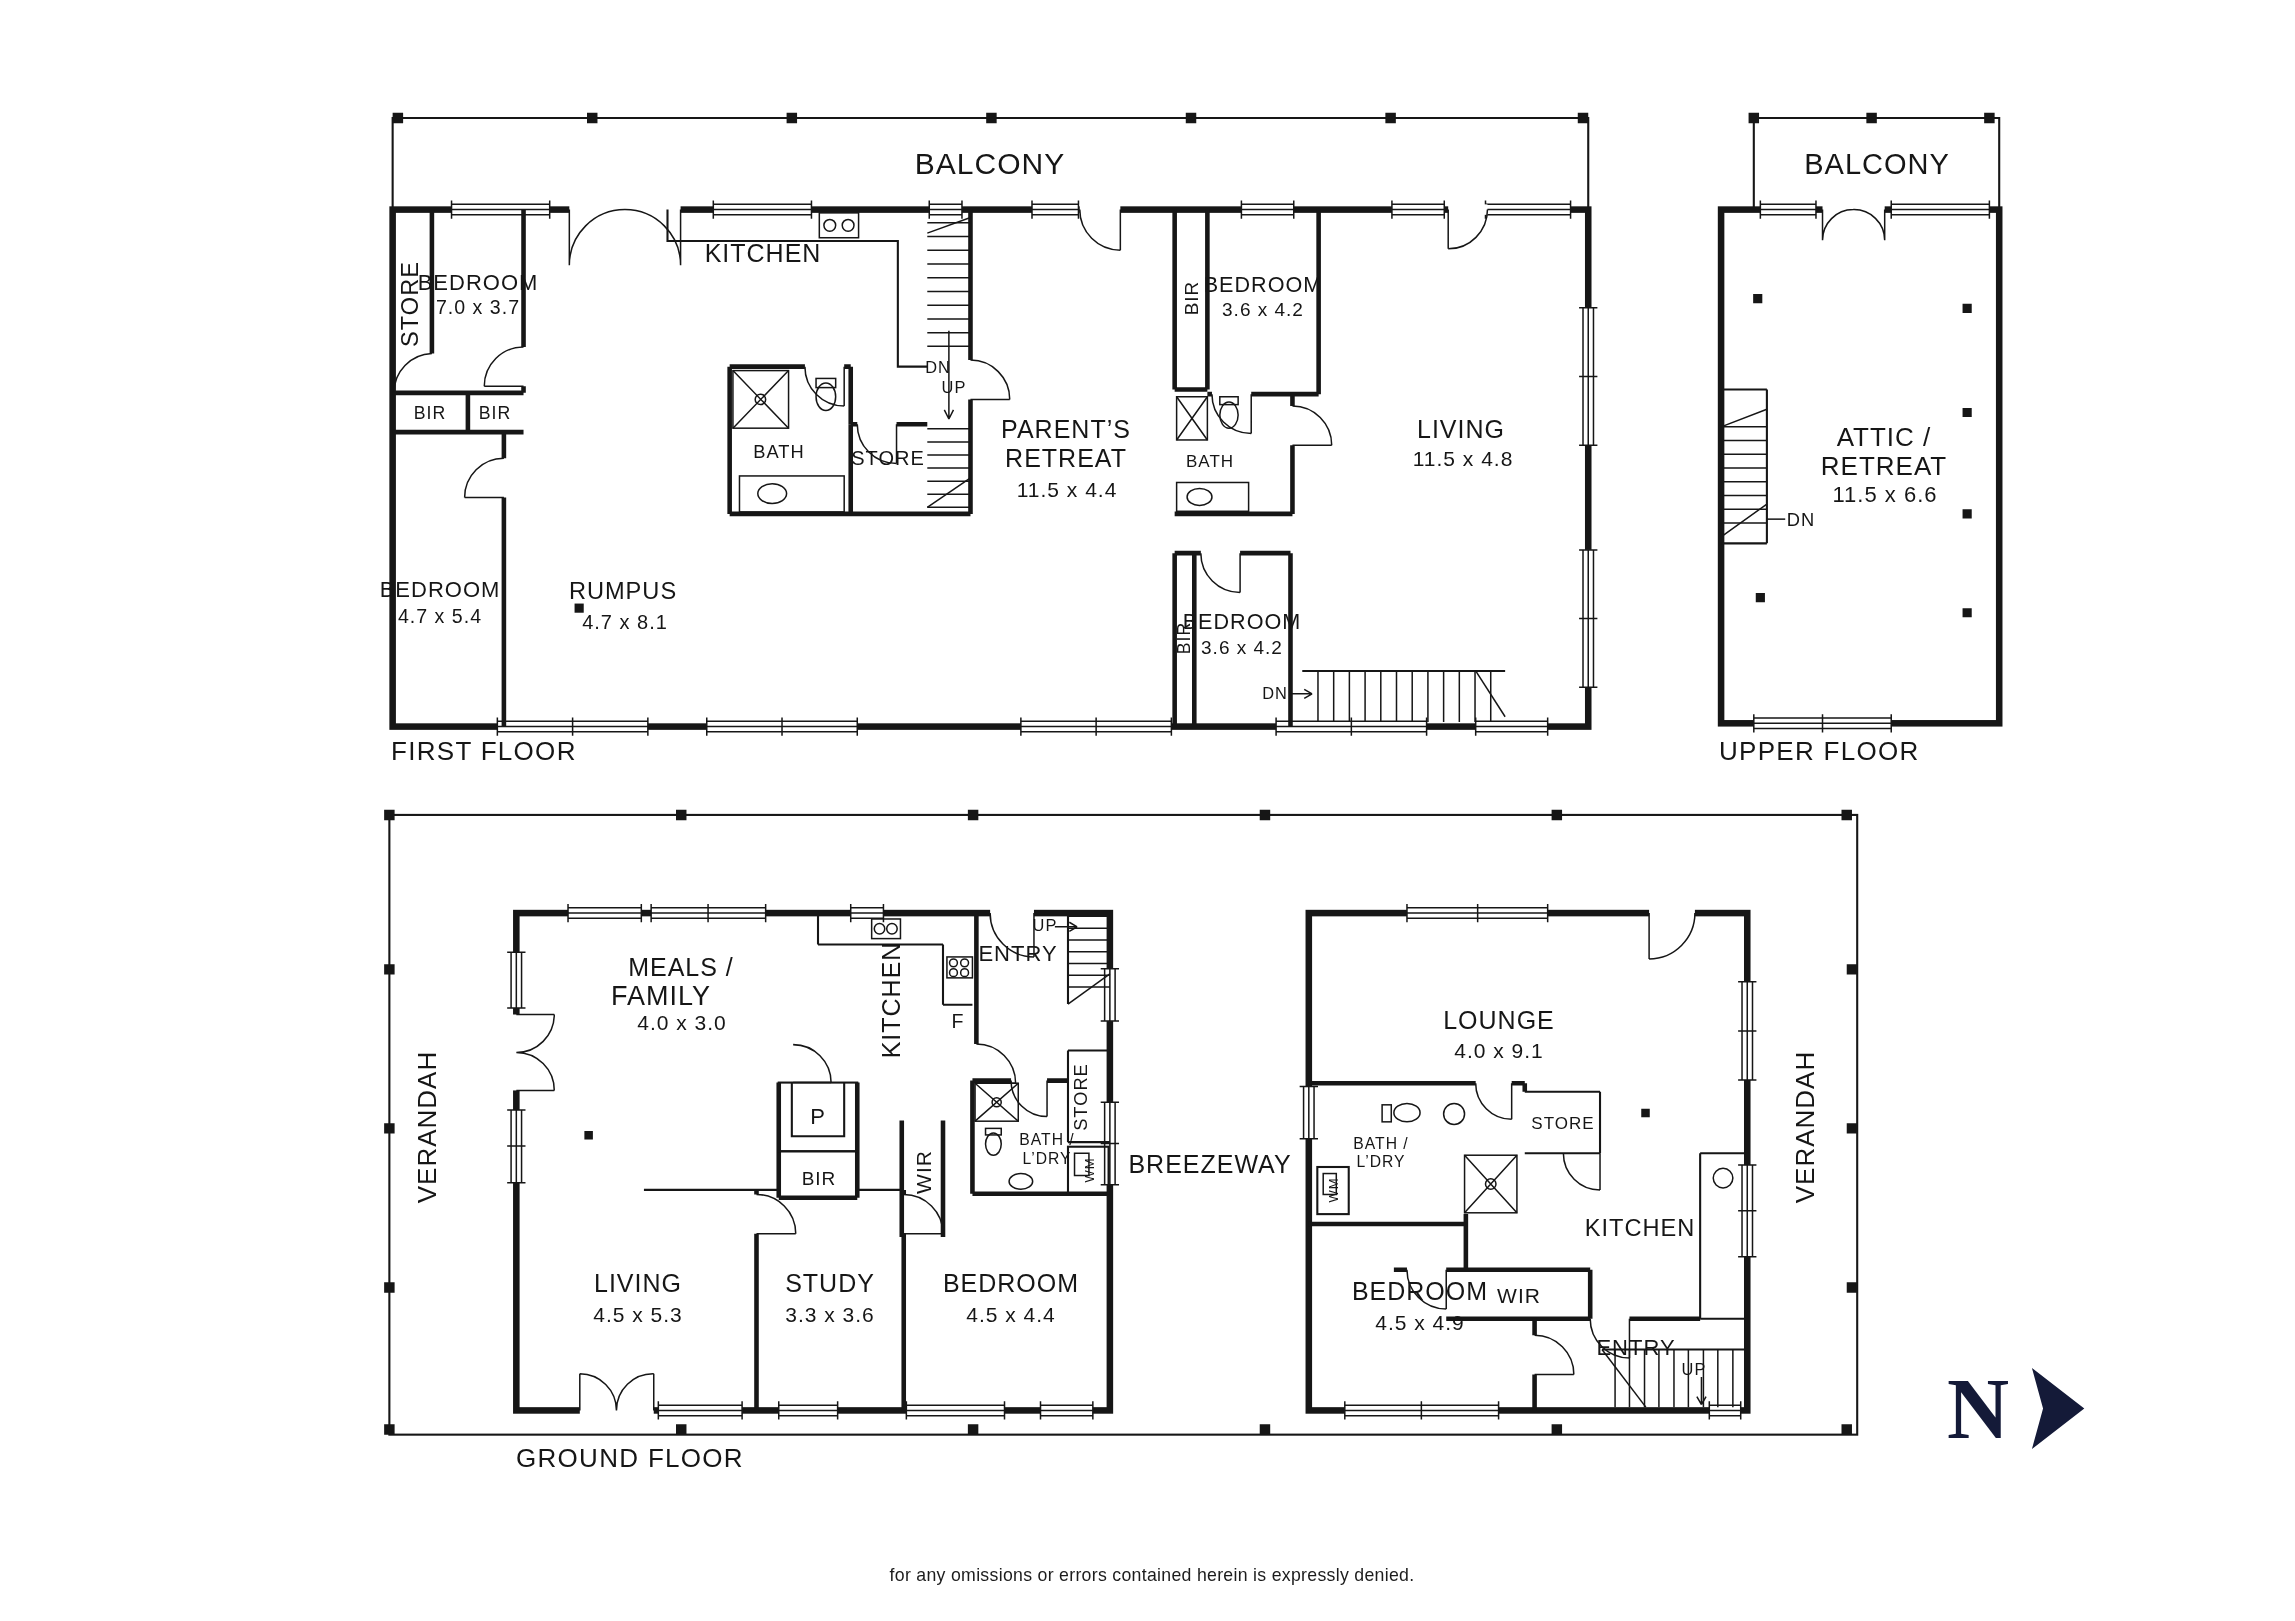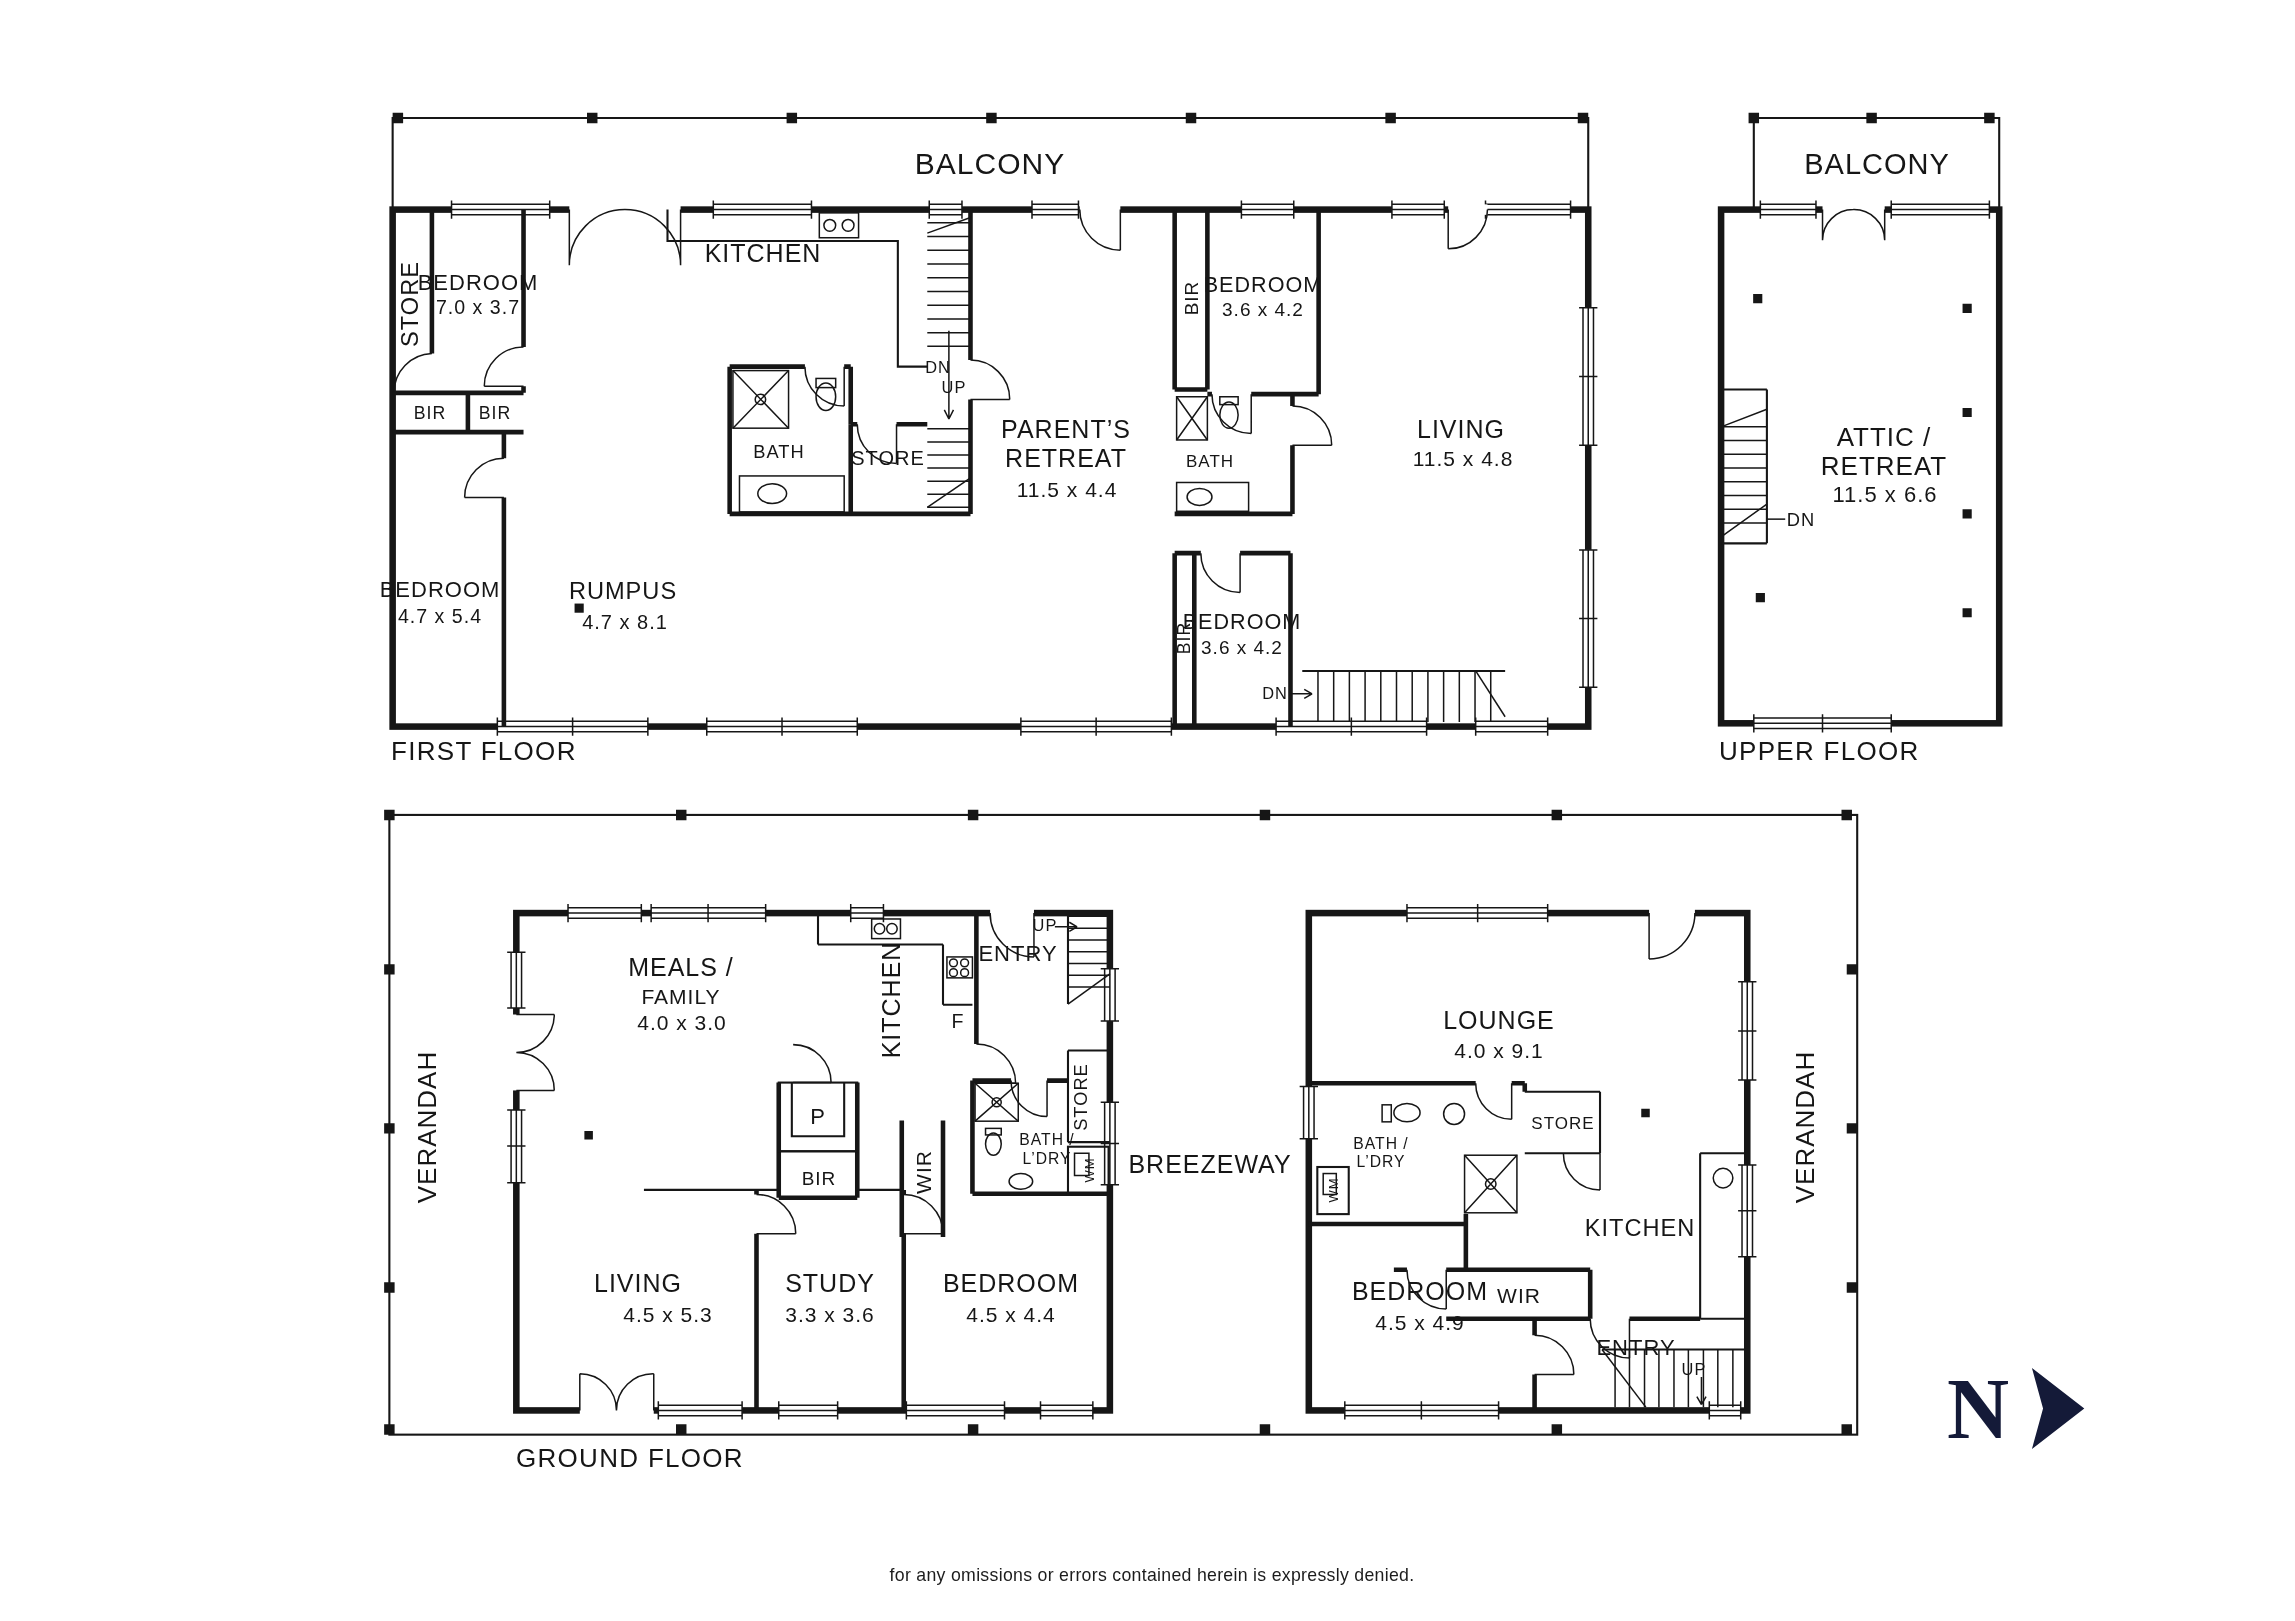--- a/index.html
+++ b/index.html
@@ -383,35 +383,35 @@
 <div class="lbl" style="left:1877px;top:164px;font-size:29px">BALCONY</div>
 <div class="lbl" style="left:1884px;top:437px;font-size:26px">ATTIC /</div>
 <div class="lbl" style="left:1884px;top:466px;font-size:26px">RETREAT</div>
 <div class="lbl" style="left:1885px;top:495px;font-size:22px">11.5 x 6.6</div>
 <div class="lbl" style="left:1801px;top:520px;font-size:18.3px">DN</div>
 <div class="tag" style="left:1719px;top:738px;font-size:26px">UPPER FLOOR</div>
 
 <div class="lbl v" style="left:427px;top:1127px;font-size:26px">VERANDAH</div>
 <div class="lbl v" style="left:1805px;top:1127px;font-size:26px">VERANDAH</div>
 <div class="lbl" style="left:681px;top:967px;font-size:25px">MEALS /</div>
-<div class="lbl" style="left:681px;top:996px;font-size:21px">FAMILY</div>
+<div class="lbl" style="left:661px;top:996px;font-size:27px">FAMILY</div>
 <div class="lbl" style="left:682px;top:1022px;font-size:21px">4.0 x 3.0</div>
 <div class="lbl v" style="left:891px;top:1000px;font-size:25px">KITCHEN</div>
 <div class="lbl" style="left:958px;top:1022px;font-size:19.6px">F</div>
 <div class="lbl" style="left:1018px;top:954px;font-size:22px">ENTRY</div>
 <div class="lbl" style="left:1045px;top:925px;font-size:16.4px">UP</div>
 <div class="lbl v" style="left:1081px;top:1097px;font-size:18.3px">STORE</div>
 <div class="lbl v" style="left:1089px;top:1170px;font-size:13px">WM</div>
 <div class="lbl" style="left:818px;top:1117px;font-size:22px">P</div>
 <div class="lbl" style="left:819px;top:1178px;font-size:19px">BIR</div>
 <div class="lbl v" style="left:923px;top:1172px;font-size:21px">WIR</div>
 <div class="lbl" style="left:1047px;top:1140px;font-size:15.7px">BATH /</div>
 <div class="lbl" style="left:1047px;top:1159px;font-size:15.7px">L’DRY</div>
 <div class="lbl" style="left:638px;top:1283px;font-size:25px">LIVING</div>
-<div class="lbl" style="left:668px;top:1314px;font-size:21px">4.5 x 5.3</div>
+<div class="lbl" style="left:638px;top:1314px;font-size:21px">4.5 x 5.3</div>
 <div class="lbl" style="left:830px;top:1283px;font-size:25px">STUDY</div>
 <div class="lbl" style="left:830px;top:1314px;font-size:21px">3.3 x 3.6</div>
 <div class="lbl" style="left:1011px;top:1283px;font-size:25px">BEDROOM</div>
 <div class="lbl" style="left:1011px;top:1314px;font-size:21px">4.5 x 4.4</div>
 <div class="lbl" style="left:1210px;top:1164px;font-size:25px">BREEZEWAY</div>
 <div class="lbl" style="left:1499px;top:1020px;font-size:25px">LOUNGE</div>
 <div class="lbl" style="left:1499px;top:1050px;font-size:21px">4.0 x 9.1</div>
 <div class="lbl" style="left:1381px;top:1144px;font-size:15.7px">BATH /</div>
 <div class="lbl" style="left:1381px;top:1162px;font-size:15.7px">L’DRY</div>
 <div class="lbl v" style="left:1333px;top:1190px;font-size:13px">WM</div>

